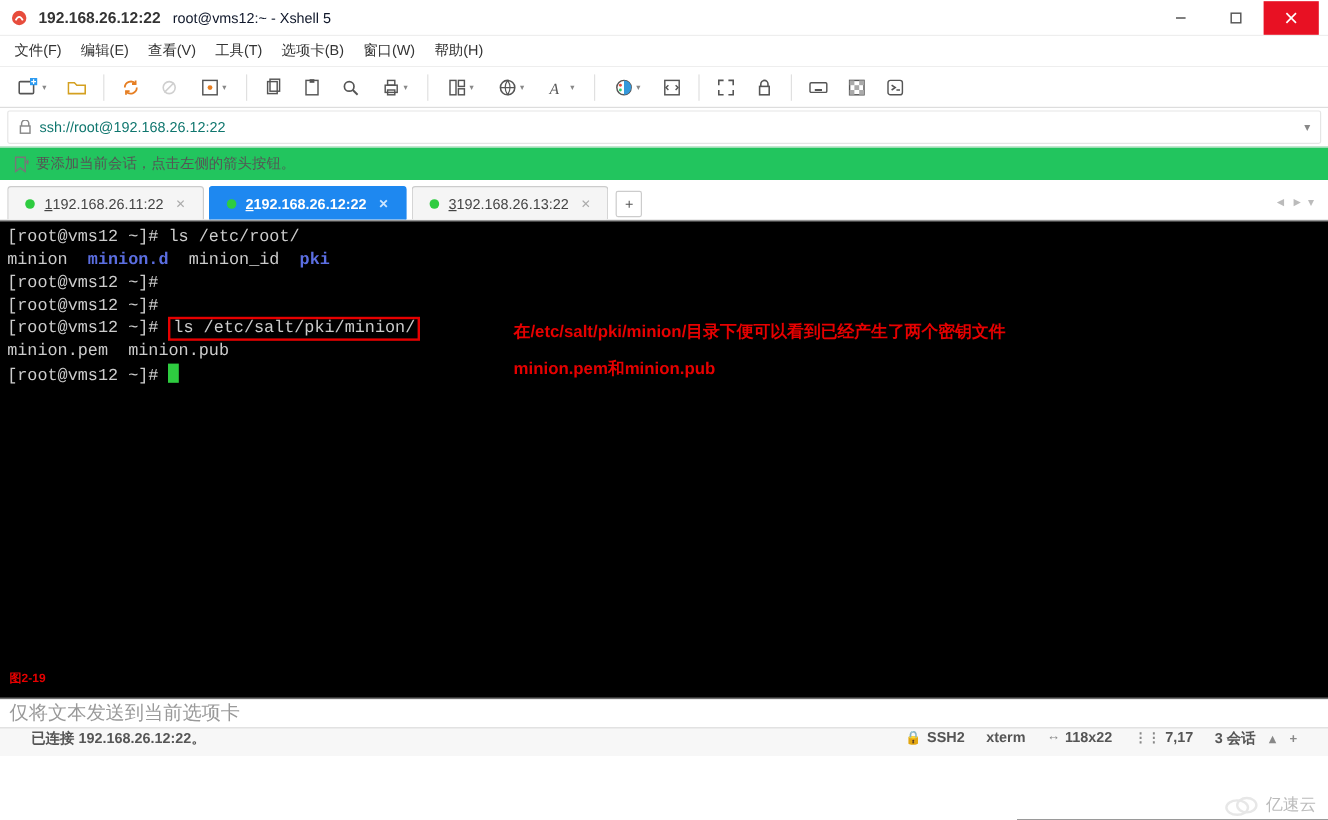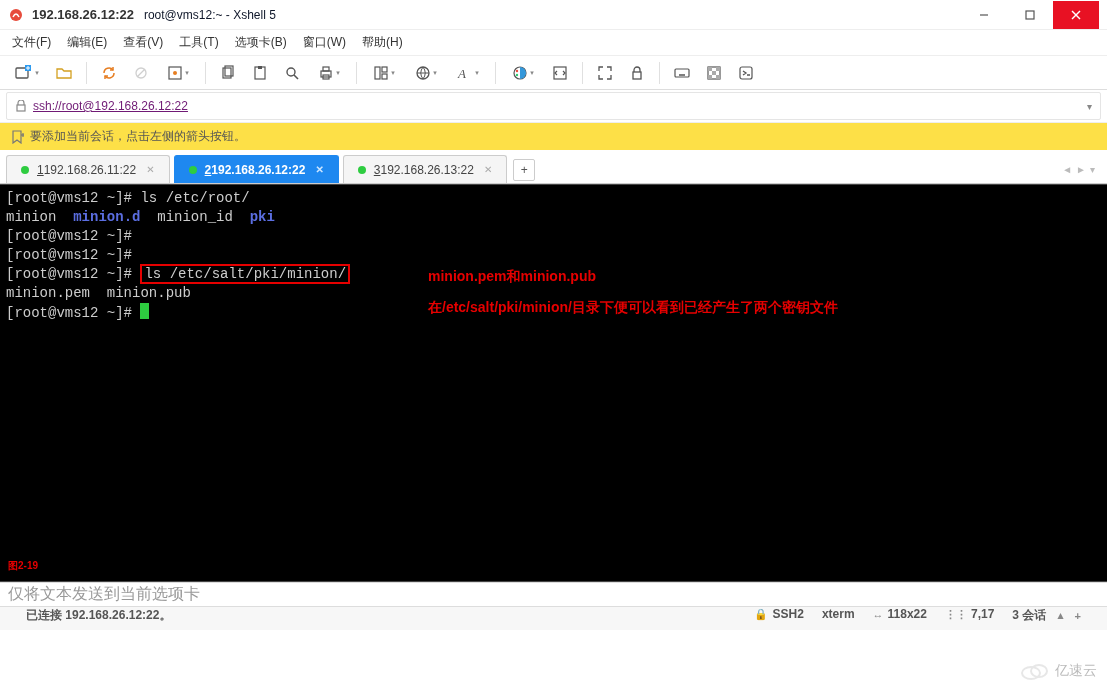--- a/index.html
+++ b/index.html
@@ -13,23 +13,23 @@
   .winbtn.close { background: #e81123; color: #fff; }
   .menubar { height: 26px; background: #fff; display: flex; align-items: center; padding: 0 12px; gap: 16px; color: #333; border-bottom: 1px solid #eee; }
   .menubar span { cursor: default; }
   .toolbar { height: 34px; background: #fff; border-bottom: 1px solid #ddd; display: flex; align-items: center; padding: 0 8px; gap: 4px; }
   .tbtn { width: 28px; height: 28px; display: flex; align-items: center; justify-content: center; color: #555; border-radius: 2px; position: relative; }
   .tbtn .drop { font-size: 7px; margin-left: 2px; color: #888; }
   .tbtn.wide { width: 38px; }
   .tsep { width: 1px; height: 22px; background: #e0e0e0; margin: 0 4px; }
   .addressbar { height: 28px; border: 1px solid #e5e5e5; display: flex; align-items: center; margin: 2px 6px 0 6px; padding: 0 8px; position: relative; border-radius: 2px; }
   .addressbar .lockico { color: #888; margin-right: 6px; }
-  .addressbar .addrtext { color: #701a75; flex: 1; text-decoration: underline; }
+  .addressbar .addrtext { color: #0f766e; flex: 1; }
   .addressbar .addrdrop { color: #888; font-size: 10px; }
-  .hintbar { height: 28px; display: flex; align-items: center; padding: 0 10px; color: #555; border-top: 1px solid #eee; margin-top: 2px; background: #fde047; }
+  .hintbar { height: 28px; display: flex; align-items: center; padding: 0 10px; color: #555; border-top: 1px solid #eee; margin-top: 2px; background: #22c55e; }
   .hintbar .hicon { margin-right: 6px; color: #777; }
   .tabbar { height: 30px; background: #fff; border-bottom: 1px solid #ccc; display: flex; align-items: flex-end; padding: 0 6px; margin-top: 4px; position: relative; }
   .tab { height: 28px; padding: 0 14px; display: flex; align-items: center; border: 1px solid #ccc; border-bottom: none; border-top-left-radius: 3px; border-top-right-radius: 3px; margin-right: 4px; background: #f5f5f5; position: relative; font-size: 12px; color: #444; }
   .tab.active { background: #1e88f0; color: #fff; border-color: #1e88f0; font-weight: bold; }
   .tab .dot { width: 8px; height: 8px; border-radius: 50%; background: #2ecc40; margin-right: 8px; }
   .tab .tabx { margin-left: 10px; color: #aaa; font-size: 10px; }
   .tab.active .tabx { color: #cde6ff; }
   .tab .ul { text-decoration: underline; }
   .addtab { width: 22px; height: 22px; border: 1px solid #ccc; display: flex; align-items: center; justify-content: center; color: #555; border-radius: 2px; margin-left: 2px; margin-bottom: 2px;}
   .tabnav { margin-left: auto; display: flex; gap: 4px; color: #bbb; align-items: center; padding-right: 6px; height: 28px;}
@@ -286,22 +286,22 @@
 <div class="terminal">
   <div class="line"><span class="hostp">[root@vms12 ~]# </span><span>ls /etc/root/</span></div>
   <div class="line"><span>minion  </span><span class="dirblue">minion.d</span><span>  minion_id  </span><span class="dirblue">pki</span></div>
   <div class="line"><span class="hostp">[root@vms12 ~]#</span></div>
   <div class="line"><span class="hostp">[root@vms12 ~]#</span></div>
   <div class="line"><span class="hostp">[root@vms12 ~]# </span><span class="redbox">ls /etc/salt/pki/minion/</span></div>
   <div class="line"><span>minion.pem  minion.pub</span></div>
   <div class="line"><span class="hostp">[root@vms12 ~]# </span><span class="cursor"></span></div>
 
   <div class="annotation">
+    <div>在/etc/salt/pki/minion/目录下便可以看到已经产生了两个密钥文件</div>
     <div>minion.pem和minion.pub</div>
-    <div>在/etc/salt/pki/minion/目录下便可以看到已经产生了两个密钥文件</div>
   </div>
   <div class="figlabel">图2-19</div>
 </div>
 
 <div class="sendbar">
   <span>仅将文本发送到当前选项卡</span>
 </div>
 
 <div class="statusbar">
   <span>已连接 192.168.26.12:22。</span>

